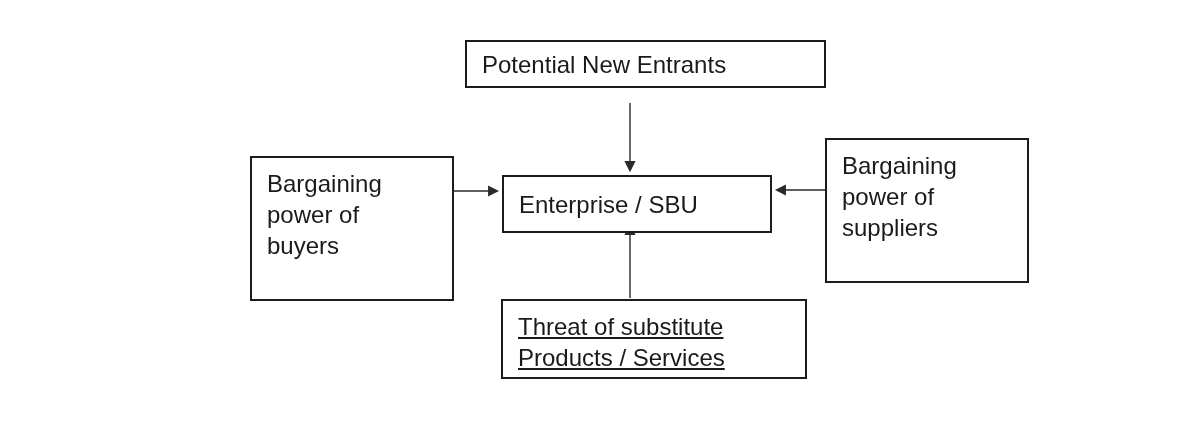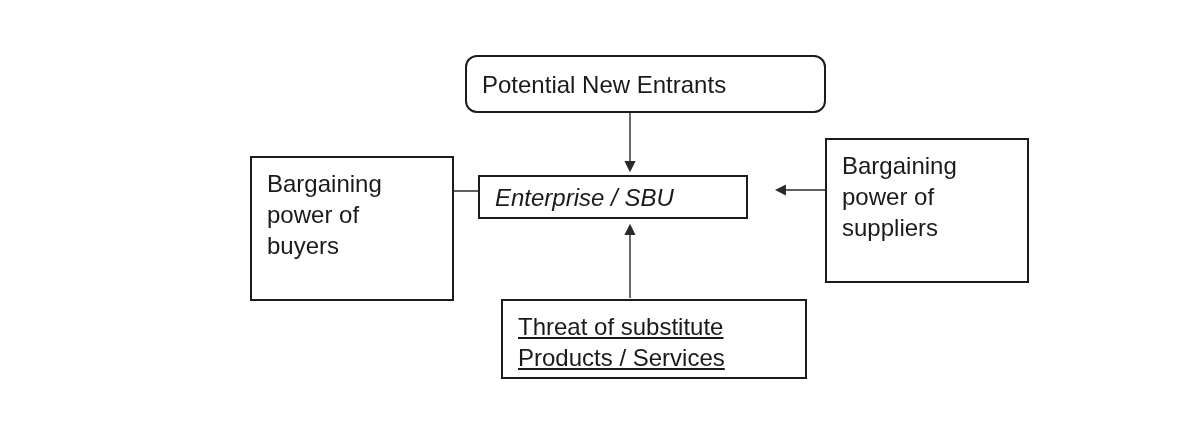--- a/index.html
+++ b/index.html
@@ -35,23 +35,23 @@
   }
   .box .label {
     white-space: pre-line;
     text-align: left;
   }
   
   .v-center { align-items: center; padding: 0 15px; }
   
   .v-top { align-items: flex-start; padding: 10px 15px; }
 
-  .box-top    { left: 465px; top: 55px;  width: 361px; height: 58px; border-radius: 12px;  }
+  .box-top    { left: 465px; top: 40px;  width: 361px; height: 48px;  }
   .box-left   { left: 250px; top: 156px; width: 204px; height: 145px; }
-  .box-center { left: 478px; top: 175px; width: 270px; height: 44px; font-style: italic;  }
+  .box-center { left: 502px; top: 175px; width: 270px; height: 58px;  }
   .box-right  { left: 825px; top: 138px; width: 204px; height: 145px; }
   .box-bottom { left: 501px; top: 299px; width: 306px; height: 80px; text-decoration: underline;  }
 </style>
 </head>
 <body>
 
 <div class="canvas">
 
   <svg class="arrows" width="1188" height="442" viewBox="0 0 1188 442" xmlns="http://www.w3.org/2000/svg">
     <defs>

